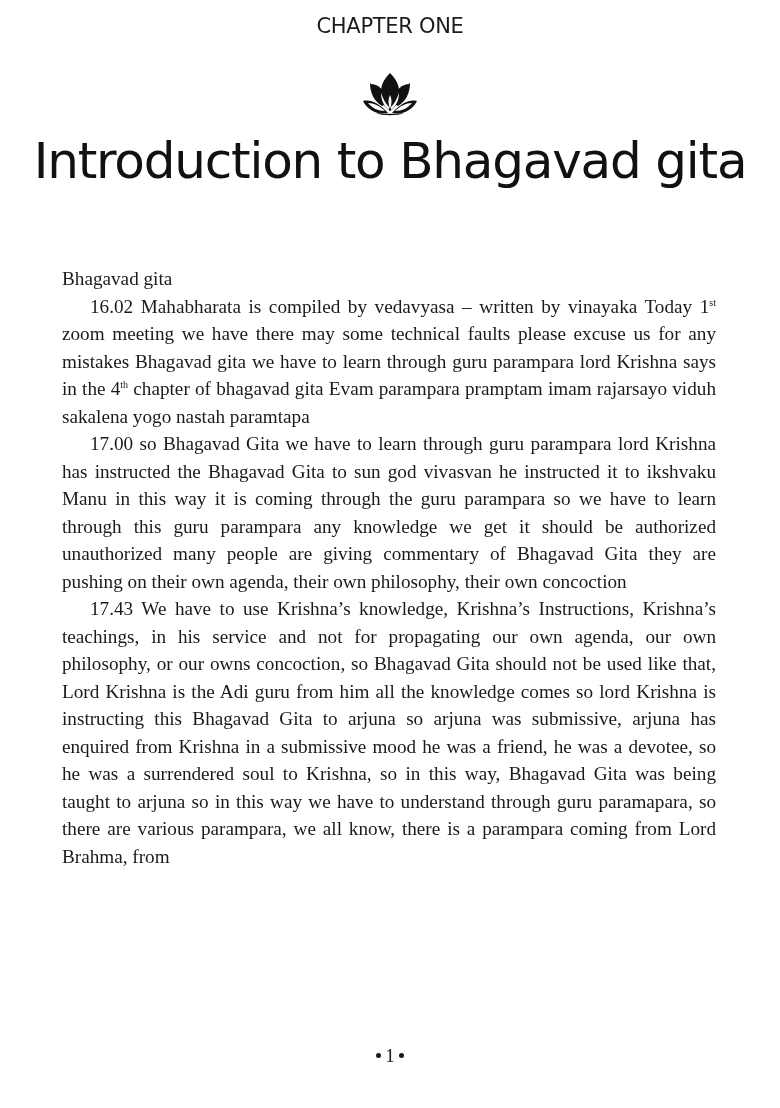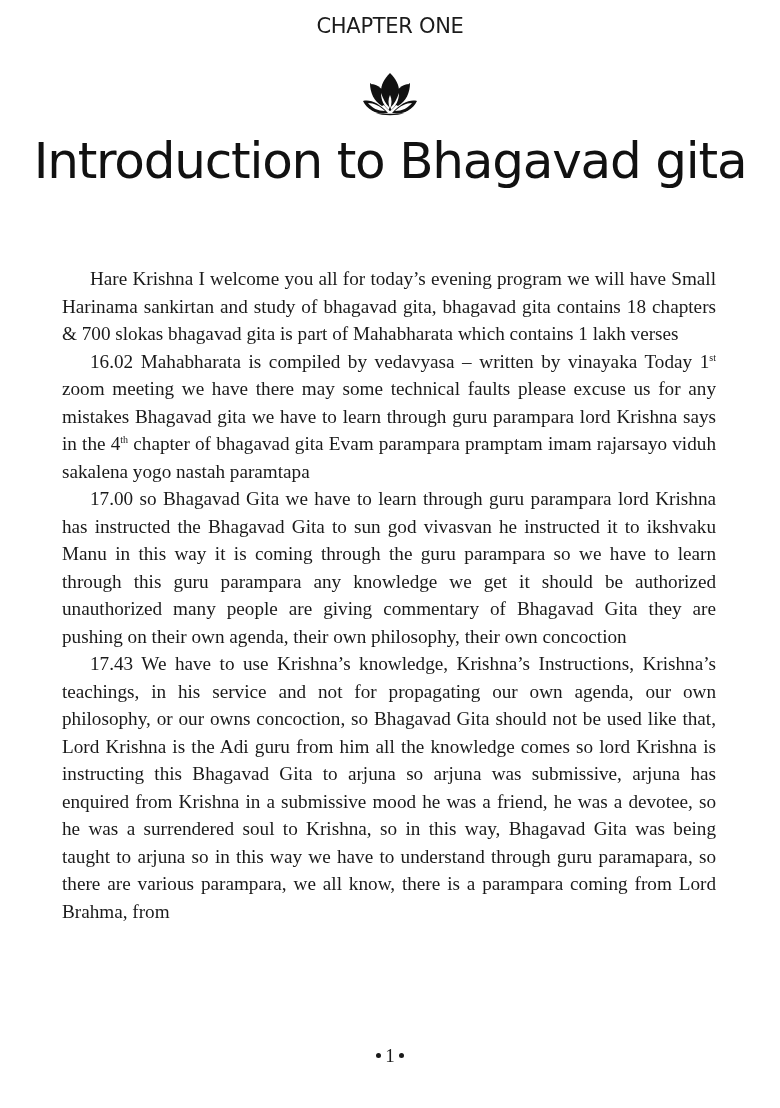--- a/index.html
+++ b/index.html
@@ -118,21 +118,21 @@
   <path d="M55 30 C48 28 39 32 30 42 C40 44 50 40 55 30 Z" fill="#111"></path>
   <path d="M6 32 C12 32 18 35 23 40 C16 40 10 37 6 32 Z" fill="#fff"></path>
   <path d="M50 32 C44 32 38 35 33 40 C40 40 46 37 50 32 Z" fill="#fff"></path>
 
   <path d="M14 42 C20 45 36 45 42 42 C36 43 20 43 14 42 Z" fill="#111"></path>
 </svg>
 
 <h1 class="title">Introduction to Bhagavad gita</h1>
 
 <div class="body-text">
-  <p>Hare Krishna I welcome you all for today’s evening program we will have Small Harinama sankirtan and study of bhagavad gita, bhagavad gita contains 18 chapters &amp; 700 slokas bhagavad gita is part of Mahabharata which contains 1 lakh verses</p>
+  <p class="heading">Bhagavad gita</p>
   <p><span>16.02 Mahabharata is compiled by vedavyasa – written by vinayaka Today 1</span><sup>st</sup><span> zoom meeting we have there may some technical faults please excuse us for any mistakes Bhagavad gita we have to learn through guru parampara lord Krishna says in the 4</span><sup>th</sup><span> chapter of bhagavad gita Evam parampara pramptam imam rajarsayo viduh sakalena yogo nastah paramtapa</span></p>
   <p>17.00 so Bhagavad Gita we have to learn through guru parampara lord Krishna has instructed the Bhagavad Gita to sun god vivasvan he instructed it to ikshvaku Manu in this way it is coming through the guru parampara so we have to learn through this guru parampara any knowledge we get it should be authorized unauthorized many people are giving commentary of Bhagavad Gita they are pushing on their own agenda, their own philosophy, their own concoction</p>
   <p>17.43 We have to use Krishna’s knowledge, Krishna’s Instructions, Krishna’s teachings, in his service and not for propagating our own agenda, our own philosophy, or our owns concoction, so Bhagavad Gita should not be used like that, Lord Krishna is the Adi guru from him all the knowledge comes so lord Krishna is instructing this Bhagavad Gita to arjuna so arjuna was submissive, arjuna has enquired from Krishna in a submissive mood he was a friend, he was a devotee, so he was a surrendered soul to Krishna, so in this way, Bhagavad Gita was being taught to arjuna so in this way we have to understand through guru paramapara, so there are various parampara, we all know, there is a parampara coming from Lord Brahma, from</p>
 </div>
 
 <div class="page-number">
   <span class="dot"></span><span>1</span><span class="dot"></span>
 </div>
 
 </body></html>

